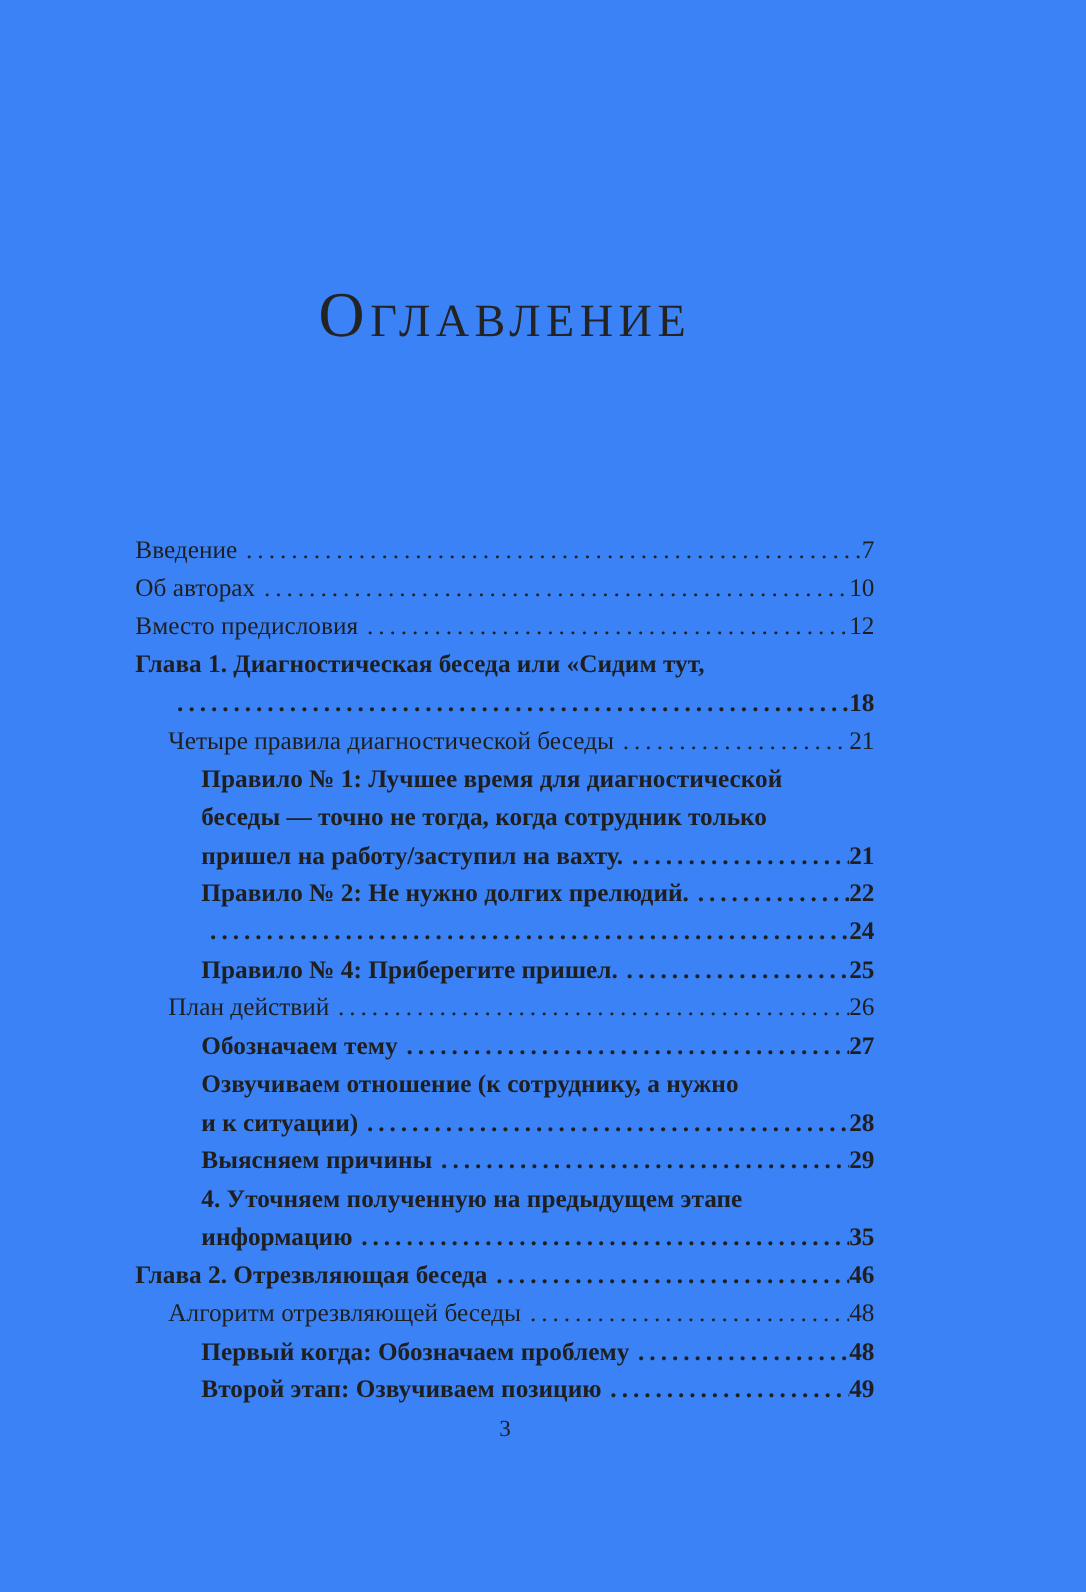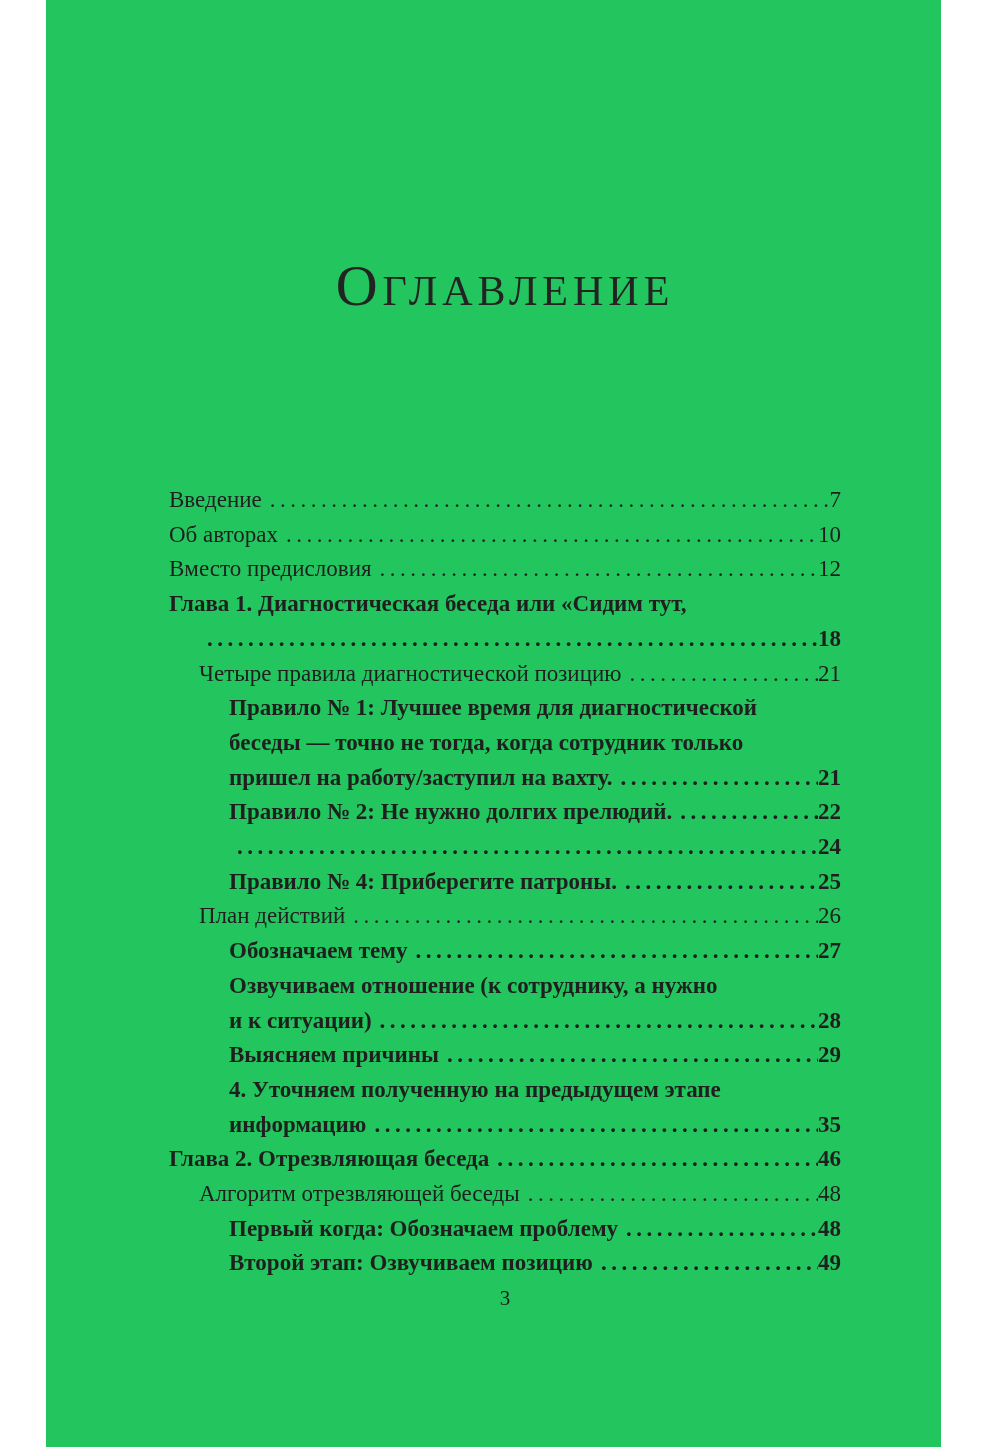--- a/index.html
+++ b/index.html
@@ -1,22 +1,22 @@
 <!DOCTYPE html>
 <html><head>
 <meta charset="utf-8">
 <style>
   * { margin: 0; padding: 0; box-sizing: border-box; }
   html, body { background: #ffffff; }
   .page {
     position: relative;
-    width: 895px;
+    width: 987px;
     height: 1447px;
     margin: 0 auto;
-    background: #22c55e;
+    background: #3b82f6;
     color: #1e1e1e;
     font-family: "Liberation Serif", serif;
     overflow: hidden;
   }
   .title {
     position: absolute;
     top: 252px;
     left: 123px;
     width: 672px;
     text-align: center;
@@ -93,21 +93,21 @@
     <span class="label">Глава 1. Диагностическая беседа или «Сидим тут,</span>
 
   </div>
 
   <div class="row indent-1 bold">
     <span class="dots"></span>
     <span class="pg">18</span>
   </div>
 
   <div class="row indent-1">
-    <span class="label">Четыре правила диагностической позицию</span>
+    <span class="label">Четыре правила диагностической беседы</span>
     <span class="dots"></span>
     <span class="pg">21</span>
   </div>
 
   <div class="row indent-2 bold">
     <span class="label">Правило № 1: Лучшее время для диагностической</span>
 
   </div>
 
   <div class="row indent-2 bold">
@@ -126,21 +126,21 @@
     <span class="dots"></span>
     <span class="pg">22</span>
   </div>
 
   <div class="row indent-2 bold">
     <span class="dots"></span>
     <span class="pg">24</span>
   </div>
 
   <div class="row indent-2 bold">
-    <span class="label">Правило № 4: Приберегите патроны.</span>
+    <span class="label">Правило № 4: Приберегите пришел.</span>
     <span class="dots"></span>
     <span class="pg">25</span>
   </div>
 
   <div class="row indent-1">
     <span class="label">План действий</span>
     <span class="dots"></span>
     <span class="pg">26</span>
   </div>
 

